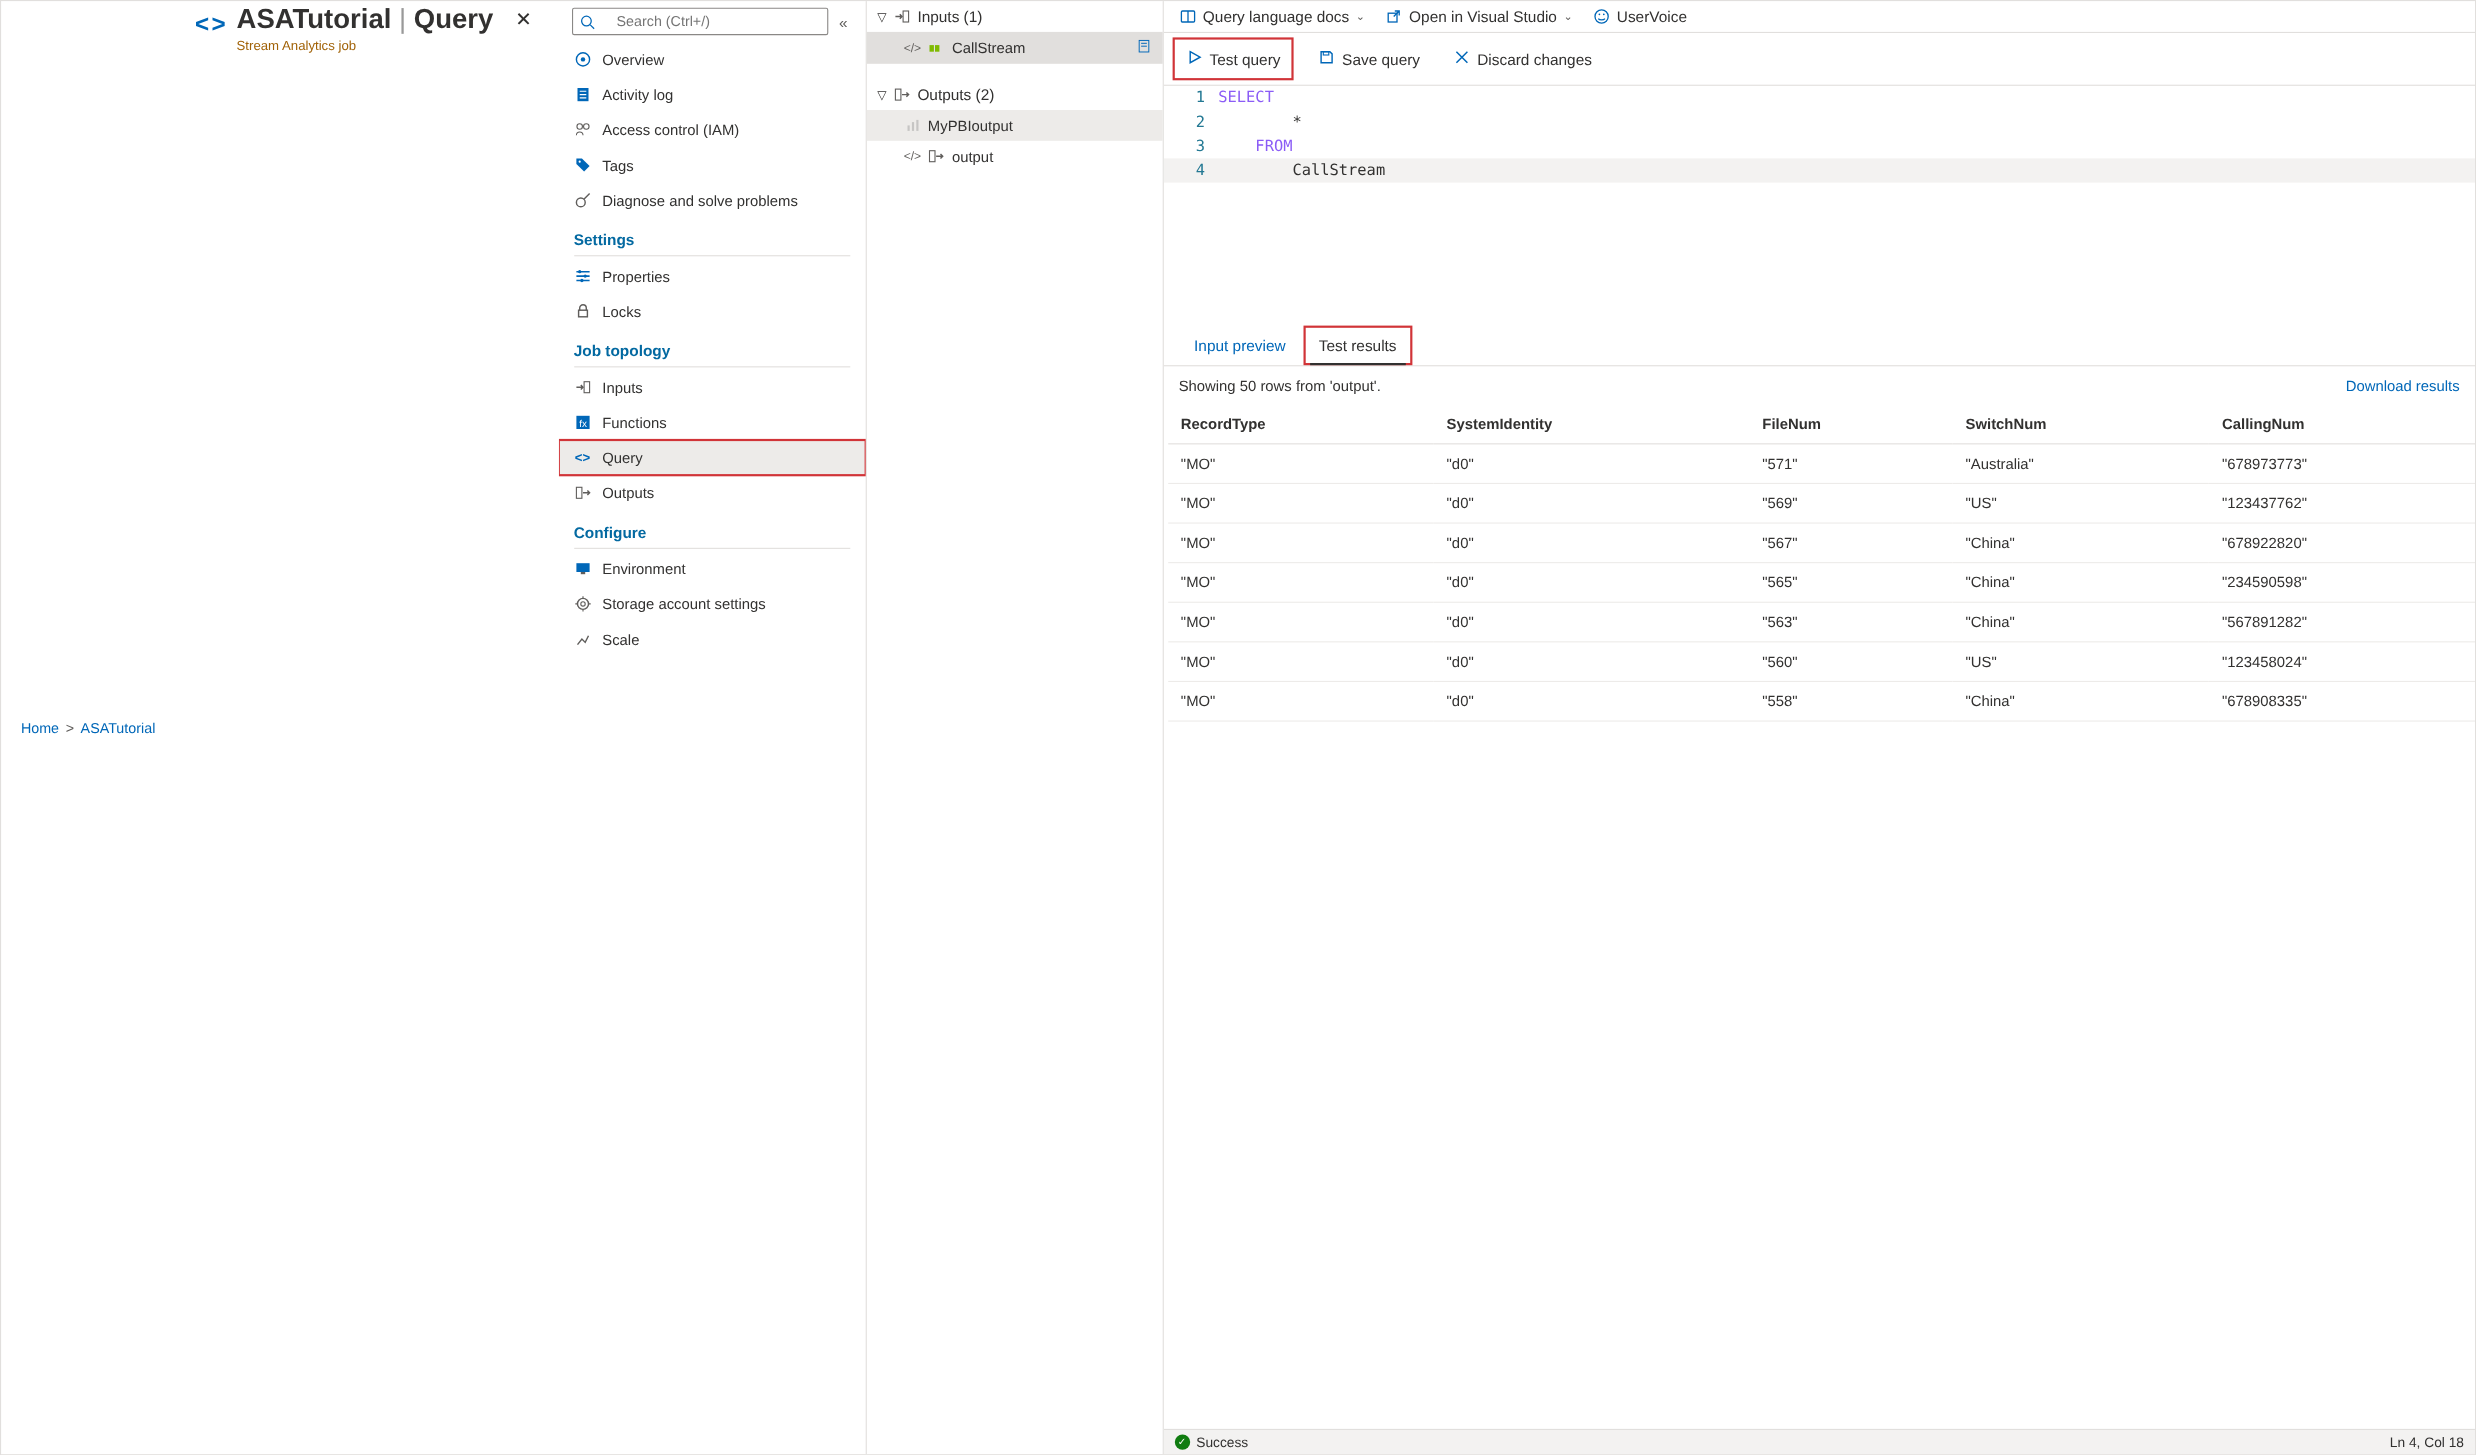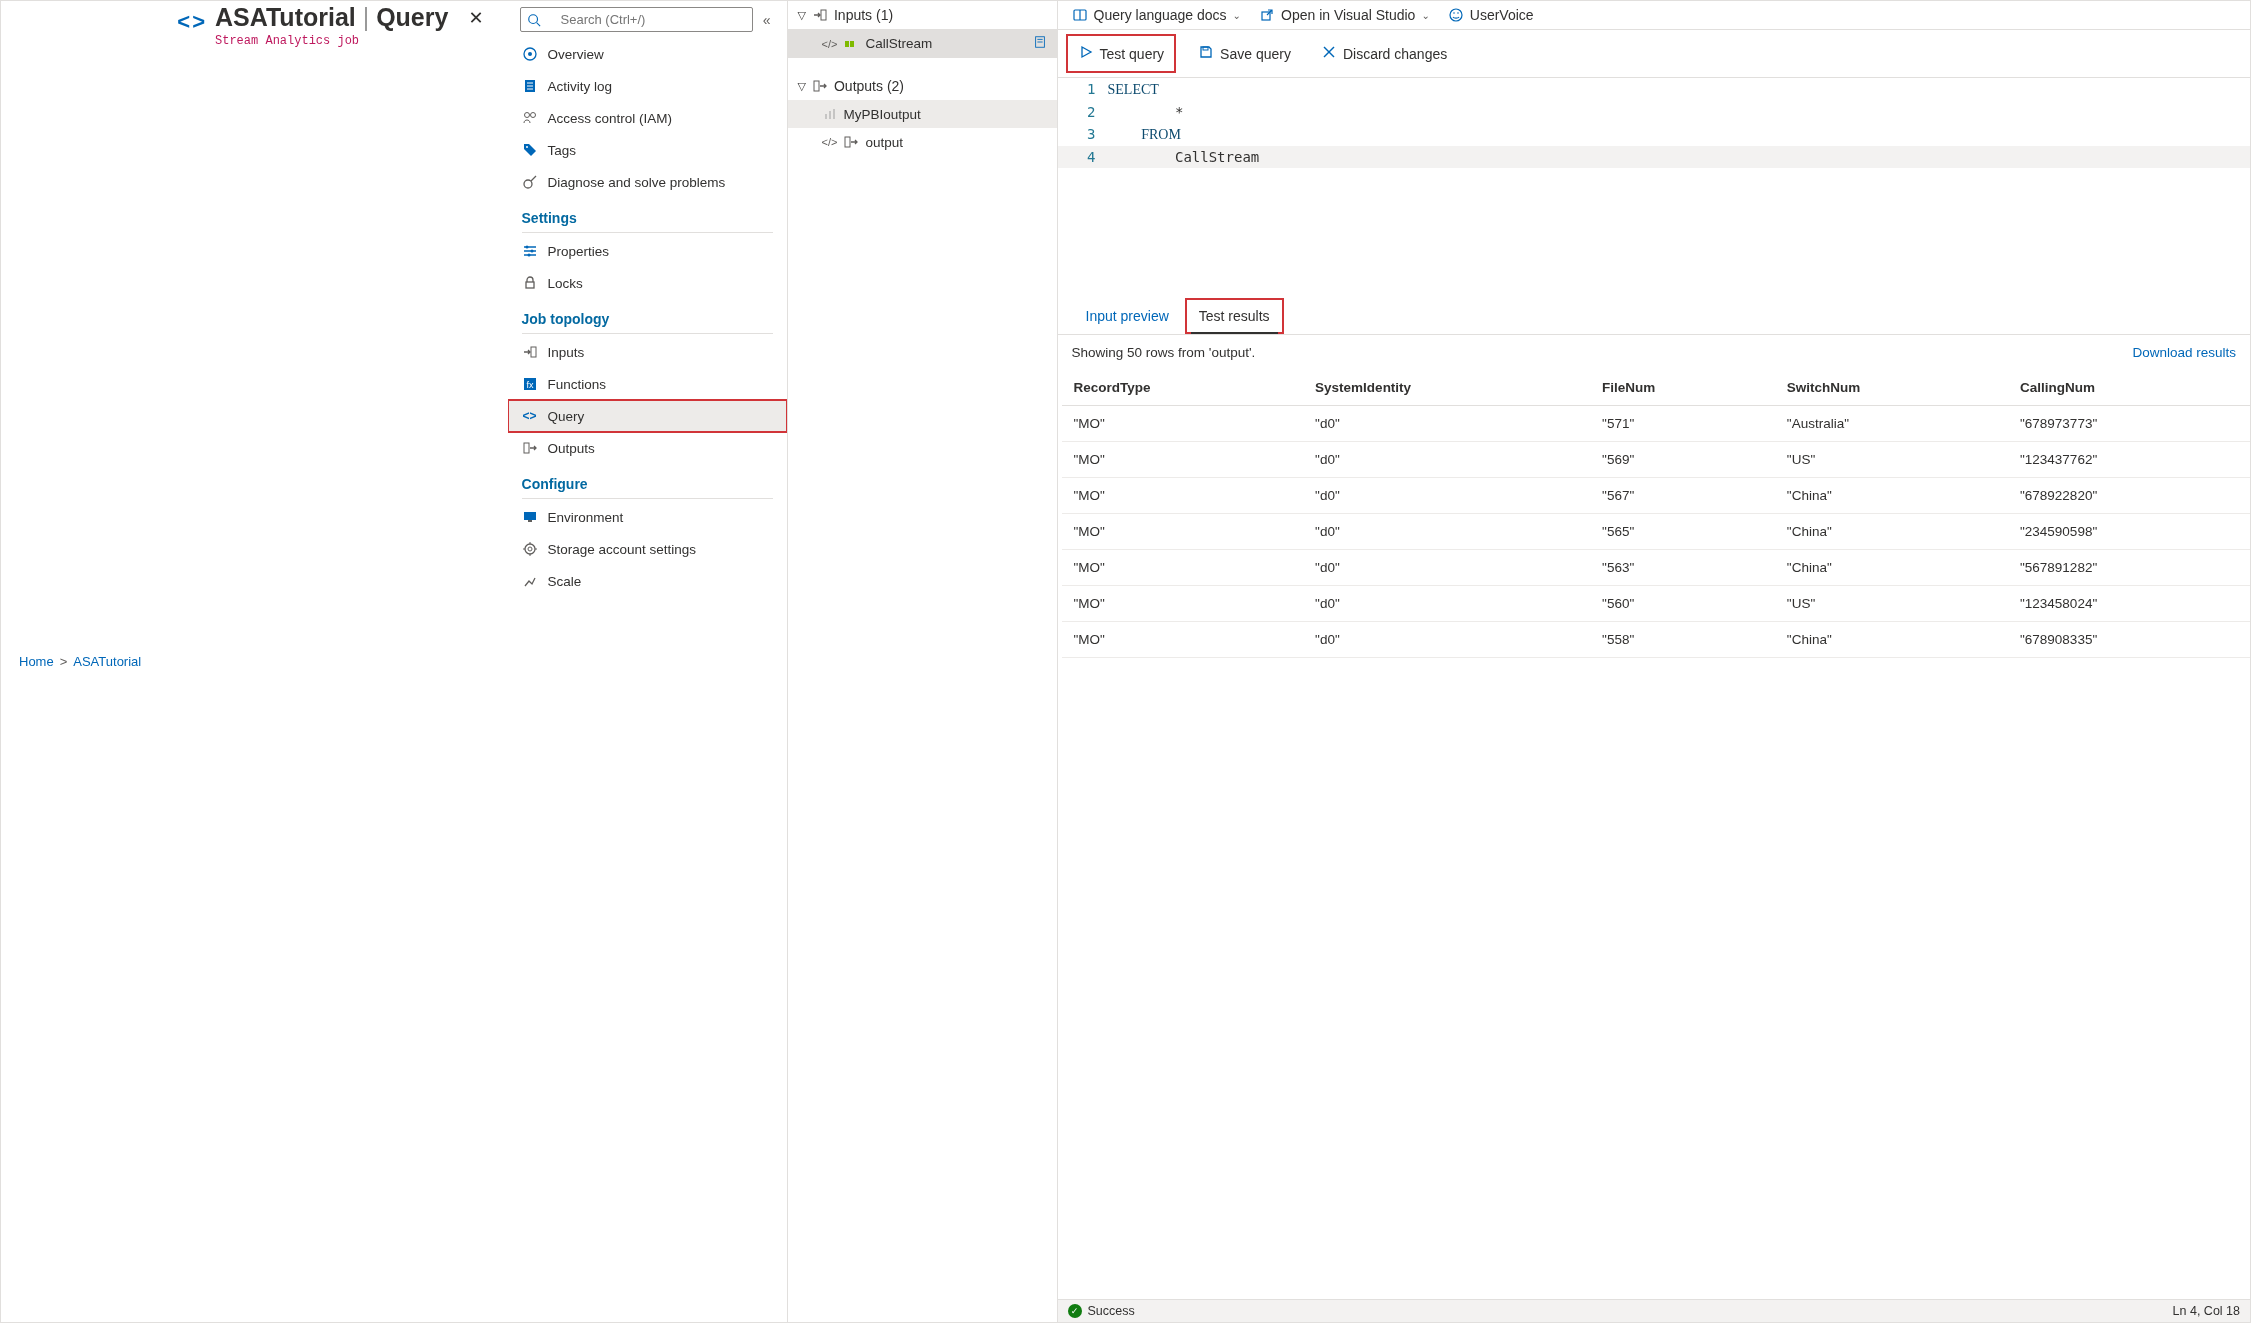--- a/index.html
+++ b/index.html
@@ -13,21 +13,21 @@
 .breadcrumb a { color: #0067b8; }
 .breadcrumb .sep { color: #605e5c; }
 
 
 .header { display: flex; align-items: flex-start; padding: 2px 18px 10px; }
 .header-icon { font-size: 22px; color: #0067b8; font-weight: bold; letter-spacing: -2px; margin-right: 12px; margin-top: 6px; }
 .header-titles { flex: 0 0 auto; }
 .header-title { font-size: 25px; font-weight: 600; color: #323130; }
 .header-sep { font-weight: 300; color: #999; }
 .header-page { font-weight: 600; }
-.header-sub { font-size: 12px; color: #be185d; margin-top: 2px; font-family: Liberation Mono, monospace; }
+.header-sub { font-size: 12px; color: #a16207; margin-top: 2px; }
 .header-actions { margin-left: 20px; margin-top: 8px; color: #605e5c; font-size: 16px; }
 .header-close { margin-left: auto; margin-right: 6px; margin-top: 4px; font-size: 18px; color: #323130; cursor: pointer; }
 
 
 .body { flex: 1; display: flex; overflow: hidden; }
 .sidebar { width: 280px; flex-shrink: 0; border-right: 1px solid #e1dfdd; display: flex; flex-direction: column; }
 .search-wrap { padding: 6px 12px; display: flex; align-items: center; gap: 6px; }
 .search-box { flex: 1; display: flex; align-items: center; border: 1px solid #8a8886; border-radius: 2px; padding: 4px 6px; }
 .search-box svg { width: 14px; height: 14px; color: #0067b8; }
 .search-box input { border: none; outline: none; font-size: 13px; flex: 1; margin-left: 20px; }
@@ -62,21 +62,21 @@
 
 .cmdbar2 { display: flex; align-items: center; gap: 18px; padding: 6px 10px; font-size: 14px; }
 .cmdbar2-item { display: flex; align-items: center; gap: 6px; color: #323130; cursor: pointer; padding: 4px 6px; }
 .cmdbar2-item.highlighted { outline: 2px solid #d13438; padding: 8px 10px; }
 .cmdbar2-item .ico svg { width: 16px; height: 16px; color: #0067b8; }
 
 .editor { font-family: "Consolas", monospace; font-size: 14px; padding: 0; background: #fff; border-top: 1px solid #e1dfdd; }
 .editor-row { display: flex; }
 .gutter { width: 50px; text-align: right; padding-right: 12px; color: #237893; user-select: none; line-height: 22px; }
 .code-text { line-height: 22px; white-space: pre; flex: 1; }
-.code-text .kw { color: #0c4a6e; font-family: Liberation Serif, serif; }
+.code-text .kw { color: #8b5cf6; }
 .code-text .star { color: #323130; }
 .code-text .ident { color: #323130; }
 .cursor-line { background: #f3f2f1; }
 .editor-spacer { height: 130px; }
 
 .tabs { display: flex; align-items: flex-end; border-bottom: 1px solid #e1dfdd; padding: 0 14px; gap: 2px; }
 .tab { padding: 10px 14px; font-size: 14px; color: #0067b8; cursor: pointer; position: relative; }
 .tab.active { color: #323130; }
 .tab.active::after { content: ""; position: absolute; left: 6px; right: 6px; bottom: 0; height: 2px; background: #323130; }
 .tab.highlighted { outline: 2px solid #d13438; outline-offset: -2px; }

